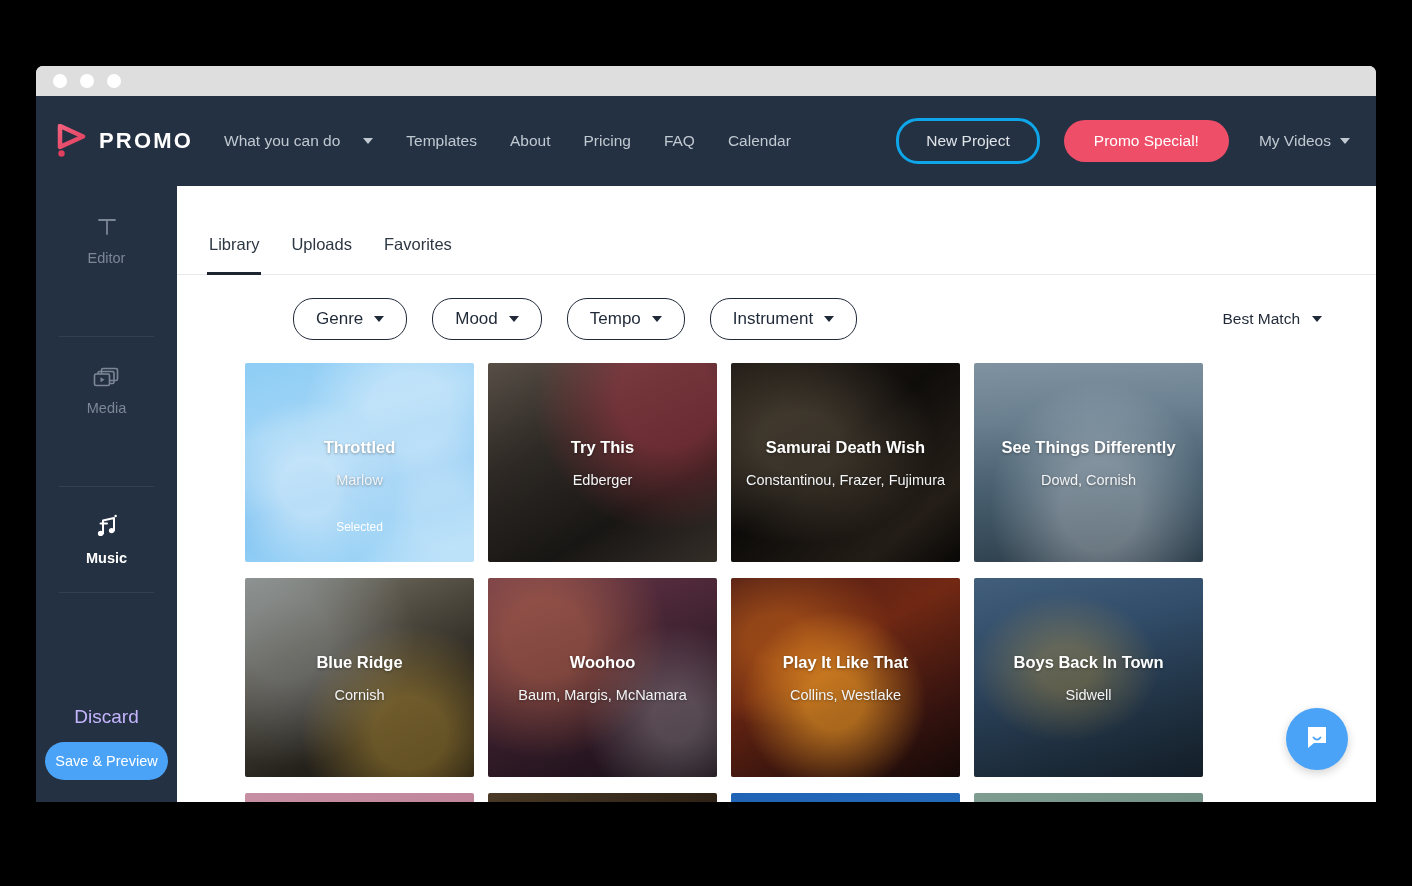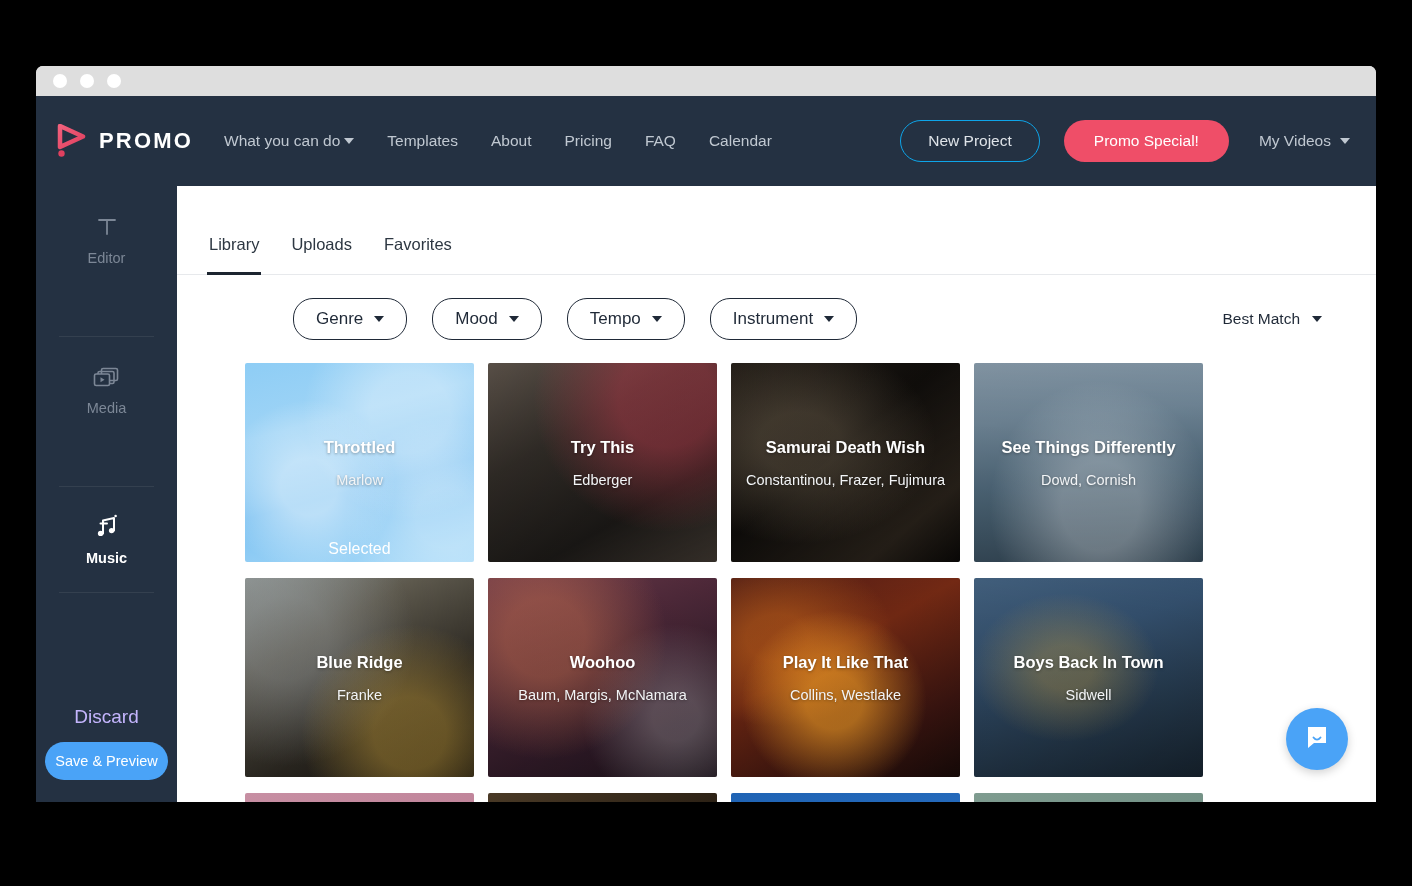--- a/index.html
+++ b/index.html
@@ -38,36 +38,36 @@
   }
   #logo-wrap { display: flex; align-items: center; gap: 11px; width: 148px; }
   #logo-mark { width: 32px; height: 34px; position: relative; }
   #logo-text {
     color: #ffffff; font-size: 22px; font-weight: 700;
     letter-spacing: 2.2px;
   }
   #navlinks { display: flex; align-items: center; gap: 33px; margin-left: 20px; }
   .navlink {
     color: #c0c8d1; font-size: 15.5px; font-weight: 400;
-    display: flex; align-items: center; gap: 4px;
+    display: flex; align-items: center; gap: 23px;
     cursor: pointer; white-space: nowrap;
   }
   .caret {
     width: 0; height: 0;
     border-left: 5px solid transparent;
     border-right: 5px solid transparent;
     border-top: 6px solid #c0c8d1;
     display: inline-block;
   }
   .caret-dark { border-top-color: #1f2937; }
   #nav-right {
     margin-left: auto; display: flex; align-items: center; gap: 24px;
   }
   #btn-new-project {
-    border: 1px solid #0ea5e9; border-radius: 22px;
+    border: 3px solid #0ea5e9; border-radius: 22px;
     color: #dfe4e9; font-size: 15.5px;
     padding: 11px 27px; background: transparent; cursor: pointer;
   }
   #btn-promo-special {
     background: #ef4e68; border: none; border-radius: 22px;
     color: #ffffff; font-size: 15.5px; font-weight: 500;
     padding: 12px 30px; cursor: pointer;
   }
   #my-videos {
     color: #c0c8d1; font-size: 15.5px;
@@ -164,22 +164,22 @@
   .card-title {
     color: #ffffff; font-size: 16.5px; font-weight: 700;
     text-align: center; z-index: 3; text-shadow: 0 1px 3px rgba(0,0,0,.35);
     padding: 0 8px; line-height: 1.25;
   }
   .card-artist {
     color: #f2f4f6; font-size: 14.5px; text-align: center; z-index: 3;
     text-shadow: 0 1px 3px rgba(0,0,0,.35); padding: 0 6px; margin-top: 14px;
   }
   .card-status {
-    position: absolute; bottom: 4px; left: 0; right: 0;
-    text-align: center; color: #ffffff; font-size: 16px; z-index: 3;
+    position: absolute; bottom: 28px; left: 0; right: 0;
+    text-align: center; color: #ffffff; font-size: 12px; z-index: 3;
   }
   .card-bg { position: absolute; inset: 0; z-index: 1; }
   .card-shade { position: absolute; inset: 0; z-index: 2; }
 
   
   #chat-widget {
     position: absolute; right: 28px; bottom: 32px;
     width: 62px; height: 62px; border-radius: 50%;
     background: #4aa3f7; cursor: pointer;
     display: flex; align-items: center; justify-content: center;
@@ -346,21 +346,21 @@
           <div class="card">
             <div class="card-bg" style="background: linear-gradient(175deg, rgb(143, 163, 179) 0%, rgb(125, 150, 169) 28%, rgb(93, 122, 143) 58%, rgb(62, 86, 104) 100%);"></div>
             <div class="card-shade" style="background: radial-gradient(at 55% 72%, rgba(255, 255, 255, 0.28) 0px, rgba(255, 255, 255, 0.28) 22%, rgba(0, 0, 0, 0) 62%), linear-gradient(rgba(0, 0, 0, 0.1) 0%, rgba(0, 0, 0, 0.28) 100%);"></div>
             <div class="card-title">See Things Differently</div>
             <div class="card-artist">Dowd, Cornish</div>
           </div>
           <div class="card">
             <div class="card-bg" style="background: linear-gradient(150deg, rgb(158, 164, 160) 0%, rgb(111, 106, 92) 30%, rgb(58, 53, 44) 65%, rgb(29, 26, 22) 100%);"></div>
             <div class="card-shade" style="background: radial-gradient(circle at 72% 78%, rgba(212, 168, 60, 0.4) 0px, rgba(212, 168, 60, 0.4) 16%, rgba(0, 0, 0, 0) 48%), radial-gradient(circle at 18% 30%, rgba(180, 190, 200, 0.28) 0px, rgba(180, 190, 200, 0.28) 18%, rgba(0, 0, 0, 0) 55%), linear-gradient(rgba(0, 0, 0, 0.16) 0%, rgba(0, 0, 0, 0.34) 100%);"></div>
             <div class="card-title">Blue Ridge</div>
-            <div class="card-artist">Franke</div>
+            <div class="card-artist">Cornish</div>
           </div>
           <div class="card">
             <div class="card-bg" style="background: linear-gradient(155deg, rgb(122, 66, 84) 0%, rgb(90, 47, 66) 35%, rgb(58, 32, 48) 70%, rgb(35, 23, 34) 100%);"></div>
             <div class="card-shade" style="background: radial-gradient(circle at 25% 30%, rgba(214, 120, 80, 0.42) 0px, rgba(214, 120, 80, 0.42) 18%, rgba(0, 0, 0, 0) 55%), radial-gradient(circle at 82% 70%, rgba(255, 255, 255, 0.22) 0px, rgba(255, 255, 255, 0.22) 10%, rgba(0, 0, 0, 0) 40%), linear-gradient(rgba(0, 0, 0, 0.14) 0%, rgba(0, 0, 0, 0.3) 100%);"></div>
             <div class="card-title">Woohoo</div>
             <div class="card-artist">Baum, Margis, McNamara</div>
           </div>
           <div class="card">
             <div class="card-bg" style="background: linear-gradient(150deg, rgb(90, 31, 26) 0%, rgb(140, 50, 24) 40%, rgb(74, 26, 20) 75%, rgb(30, 13, 11) 100%);"></div>
             <div class="card-shade" style="background: radial-gradient(at 45% 62%, rgba(255, 170, 40, 0.55) 0px, rgba(255, 170, 40, 0.55) 16%, rgba(0, 0, 0, 0) 52%), radial-gradient(at 20% 30%, rgba(255, 140, 30, 0.35) 0px, rgba(255, 140, 30, 0.35) 12%, rgba(0, 0, 0, 0) 45%), linear-gradient(rgba(0, 0, 0, 0.18) 0%, rgba(0, 0, 0, 0.32) 100%);"></div>

